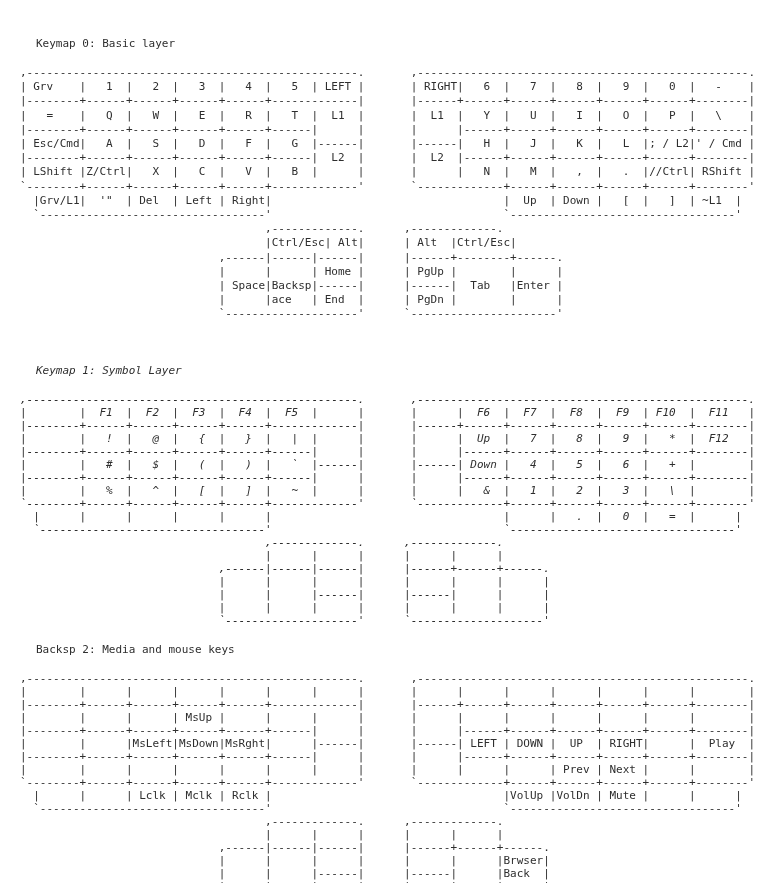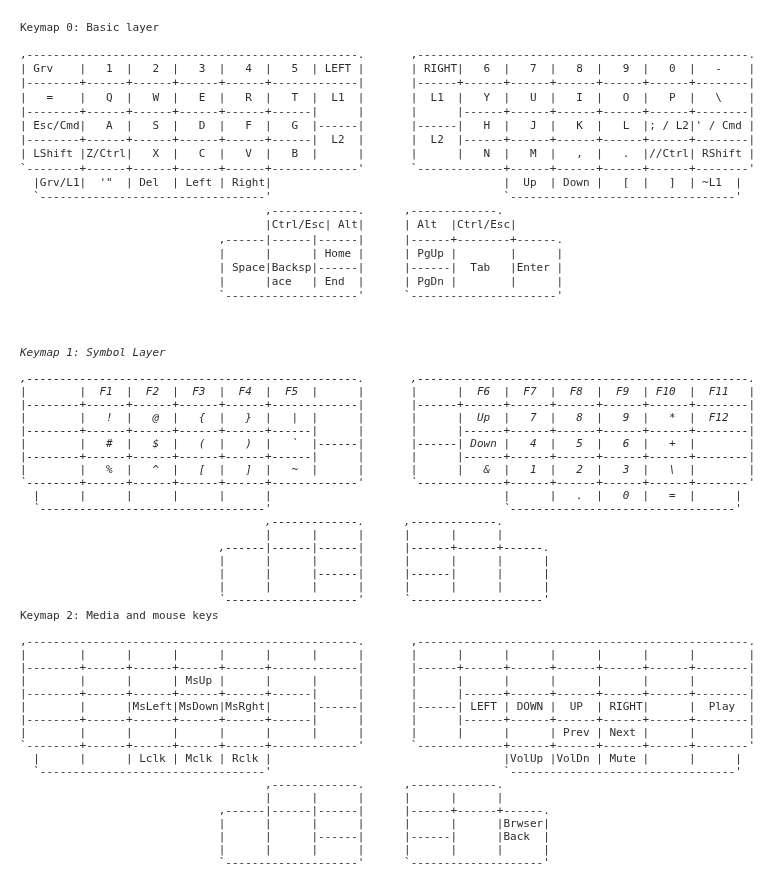--- a/index.html
+++ b/index.html
@@ -16,21 +16,21 @@
     box-sizing: border-box;
     padding: 21px 0 0 20px;
     font-family: "DejaVu Sans Mono", "Liberation Mono", monospace;
     color: #2e2e2e;
   }
   .km-title {
     font-size: 11px;
     line-height: 13px;
     white-space: pre;
     font-weight: normal;
-    margin: 0;
+    margin: 16px;
   }
   .km-art {
     margin: 0;
     font-size: 11px;
     white-space: pre;
     font-family: inherit;
   }
   .s0 .km-art { line-height: 14.2px; margin-top: 14px; }
   .s1 .km-art, .s2 .km-art { line-height: 13px; margin-top: 13px; }
   .s1 { margin-top: 42px; font-style: italic; }
@@ -79,21 +79,21 @@
                                      ,-------------.      ,-------------.
                                      |      |      |      |      |      |
                               ,------|------|------|      |------+------+------.
                               |      |      |      |      |      |      |      |
                               |      |      |------|      |------|      |      |
                               |      |      |      |      |      |      |      |
                               `--------------------'      `--------------------'</pre>
   </div>
 
   <div class="section s2">
-    <div class="km-title">Keymap 2: Media and mouse keys</div>
+    <div class="km-title">Backsp 2: Media and mouse keys</div>
     <pre class="km-art">,--------------------------------------------------.       ,--------------------------------------------------.
 |        |      |      |      |      |      |      |       |      |      |      |      |      |      |        |
 |--------+------+------+------+------+-------------|       |------+------+------+------+------+------+--------|
 |        |      |      | MsUp |      |      |      |       |      |      |      |      |      |      |        |
 |--------+------+------+------+------+------|      |       |      |------+------+------+------+------+--------|
 |        |      |MsLeft|MsDown|MsRght|      |------|       |------| LEFT | DOWN |  UP  | RIGHT|      |  Play  |
 |--------+------+------+------+------+------|      |       |      |------+------+------+------+------+--------|
 |        |      |      |      |      |      |      |       |      |      |      | Prev | Next |      |        |
 `--------+------+------+------+------+-------------'       `-------------+------+------+------+------+--------'
   |      |      | Lclk | Mclk | Rclk |                                   |VolUp |VolDn | Mute |      |      |

